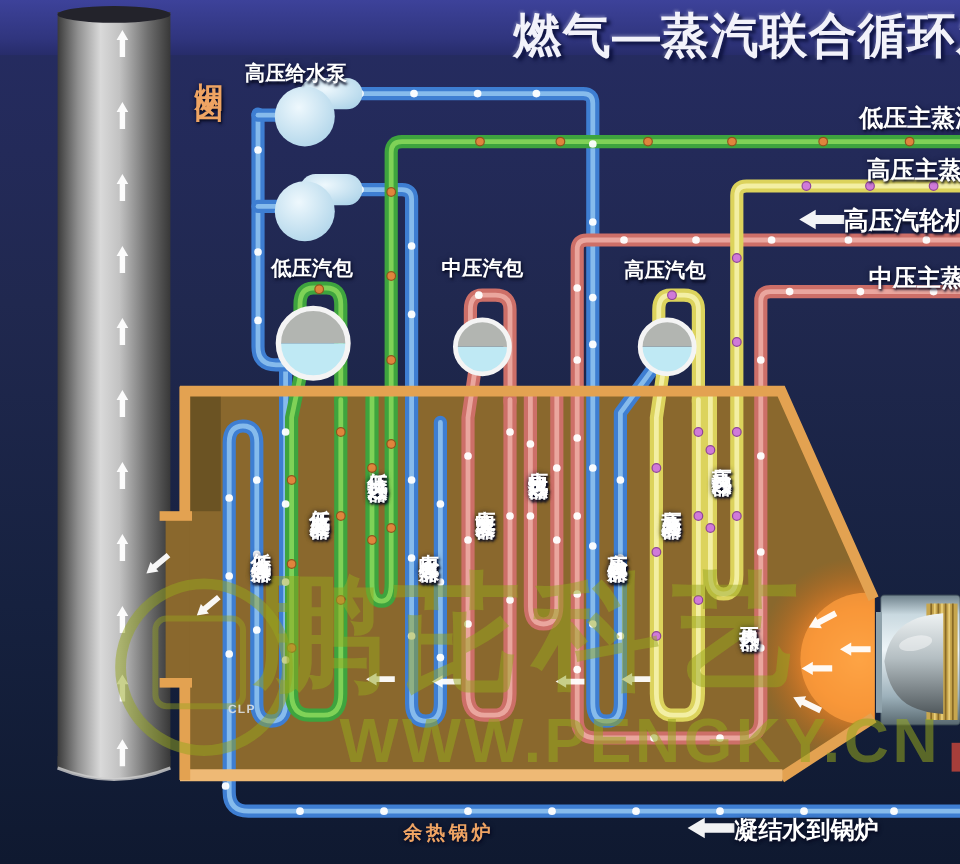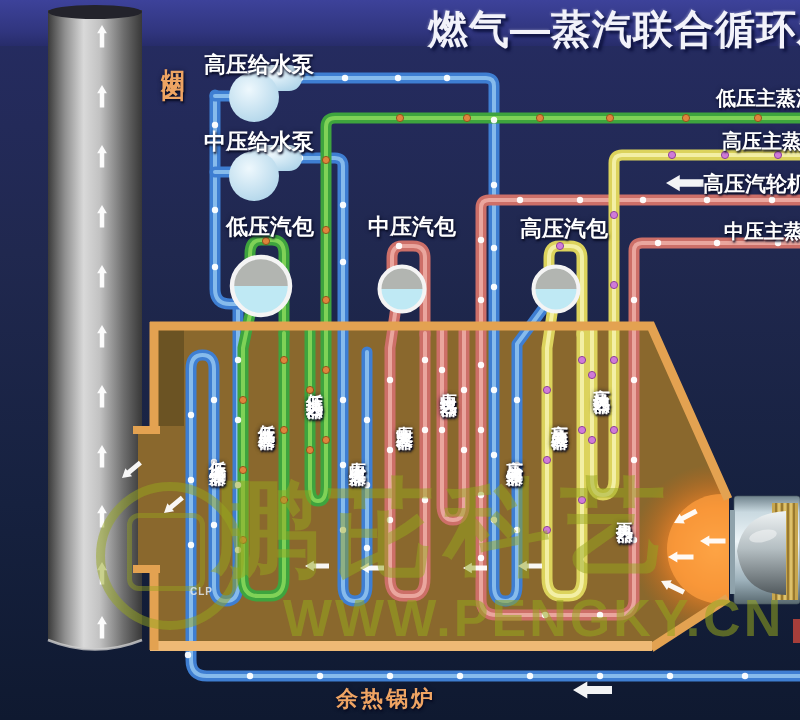--- a/index.html
+++ b/index.html
@@ -5,21 +5,21 @@
   html,body{margin:0;padding:0;background:#000;}
   #stage{position:relative;width:800px;height:720px;overflow:hidden;
          font-family:"Liberation Sans",sans-serif;
          background:linear-gradient(180deg,#262c63 0%,#20284f 35%,#16213f 70%,#0f1930 100%);}
   #band{position:absolute;left:0;top:0;width:800px;height:46px;
         background:linear-gradient(180deg,#3d429a 0%,#30357e 70%,#272c6a 100%);}
   #title{position:absolute;left:428px;top:2px;font-size:40px;font-weight:bold;color:#f2f2fa;
          letter-spacing:1px;white-space:nowrap;
          text-shadow:3px 3px 3px #0e1340,-1px -1px 2px rgba(255,255,255,.22);}
   svg{position:absolute;left:0;top:0;}
-  .lbl{position:absolute;color:#ffffff;font-weight:bold;font-size:22px;white-space:nowrap;z-index:30;
+  .lbl{position:absolute;color:#ffffff;font-weight:bold;font-size:17px;white-space:nowrap;z-index:30;
        text-shadow:1px 2px 2px rgba(8,12,35,.95),0 0 4px rgba(8,12,35,.5);}
   .vert{writing-mode:vertical-rl;text-orientation:upright;letter-spacing:2px;font-size:17px;}
   .lbl-orange{color:#efa463;}
   .wm{position:absolute;z-index:20;color:rgba(150,165,30,.5);font-weight:bold;white-space:nowrap;}
   #wm-brand{left:212px;top:474px;font-size:106px;letter-spacing:10px;line-height:1;}
   #wm-url{left:283px;top:588px;font-size:52px;letter-spacing:3px;color:rgba(150,165,30,.55);}
   #wm-circle{left:96px;top:482px;width:130px;height:130px;border:9px solid rgba(150,165,30,.5);
              border-radius:50%;}
   #wm-circle-inner{position:absolute;left:22px;top:22px;width:68px;height:68px;
              border:5px solid rgba(150,165,30,.45);border-radius:12px;}
@@ -318,34 +318,34 @@
 
   <div class="wm" id="wm-circle">
     <div id="wm-circle-inner"></div>
   </div>
   <div class="wm" id="wm-brand">鹏芘科艺</div>
   <div class="wm" id="wm-url">WWW.PENGKY.CN</div>
   <div class="lbl" id="wm-logo-text" style="font-weight:bold;text-shadow:none;">CLP</div>
 
   <div class="lbl vert lbl-orange" style="left:157px;top:50px;font-size:24px;letter-spacing:8px;">烟囱</div>
   <div class="lbl" style="left:204px;top:50px;">高压给水泵</div>
-  <div class="lbl" style="left:204px;top:127px;">中压给水泵</div>
   <div class="lbl" style="left:226px;top:212px;text-align:center;">低压汽包</div>
   <div class="lbl" style="left:520px;top:214px;">高压汽包</div>
   <div class="lbl" style="left:368px;top:212px;">中压汽包</div>
   <div class="lbl" style="left:716px;top:85px;font-size:20px;">低压主蒸汽</div>
   <div class="lbl" style="left:722px;top:128px;font-size:20px;">高压主蒸汽</div>
   <div class="lbl" style="left:703px;top:170px;font-size:21px;">高压汽轮机排汽</div>
   <div class="lbl" style="left:724px;top:218px;font-size:20px;">中压主蒸汽</div>
 
   <div class="lbl vert" style="left:206px;top:448px;">低压省煤器</div>
   <div class="lbl vert" style="left:255px;top:412px;">低压蒸发器</div>
   <div class="lbl vert" style="left:303px;top:381px;">低压过热器</div>
   <div class="lbl vert" style="left:346px;top:448px;">中压省煤器</div>
   <div class="lbl vert" style="left:393px;top:412px;">中压蒸发器</div>
   <div class="lbl vert" style="left:437px;top:379px;">中压过热器</div>
   <div class="lbl vert" style="left:503px;top:448px;">高压省煤器</div>
   <div class="lbl vert" style="left:548px;top:412px;">高压蒸发器</div>
   <div class="lbl vert" style="left:590px;top:376px;">高压过热器</div>
   <div class="lbl vert" style="left:613px;top:509px;">再热器</div>
 
-  <div class="lbl lbl-orange" style="left:336px;top:684px;font-size:22px;letter-spacing:3px;font-family:Liberation Mono, monospace;">余热锅炉</div>
+  <div class="lbl lbl-orange" style="left:336px;top:684px;font-size:16px;letter-spacing:3px;font-family:Liberation Mono, monospace;">余热锅炉</div>
+  <div class="lbl" style="left:612px;top:678px;font-size:20px;">凝结水到锅炉</div>
 </div>
 
 </body></html>

